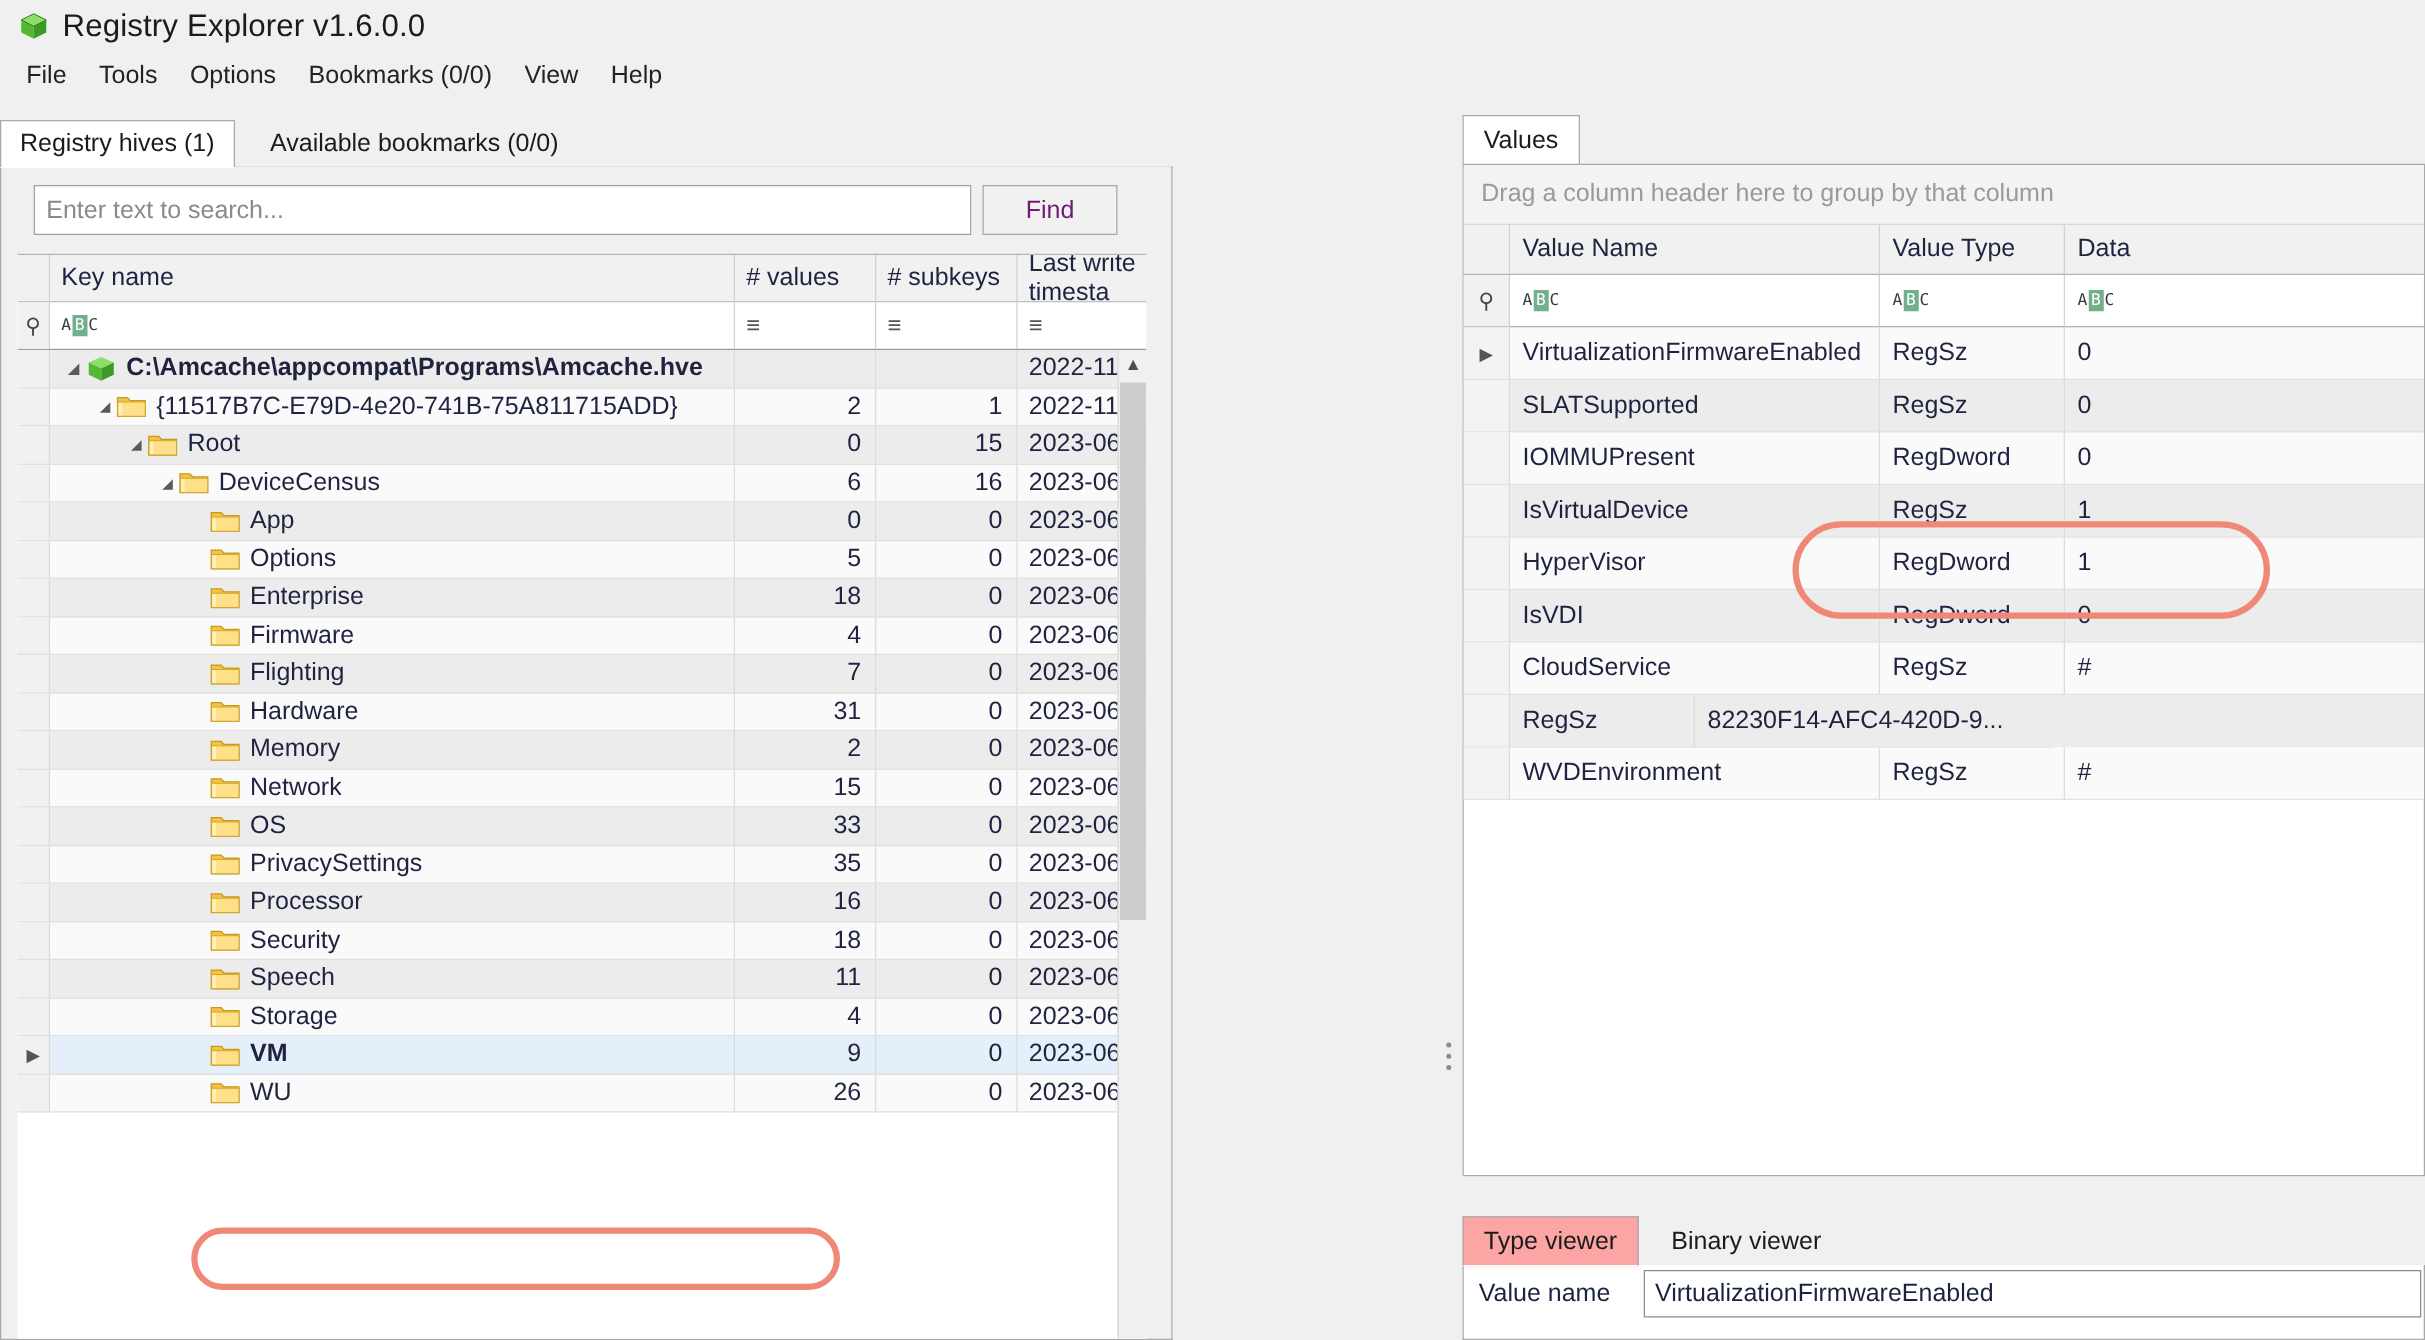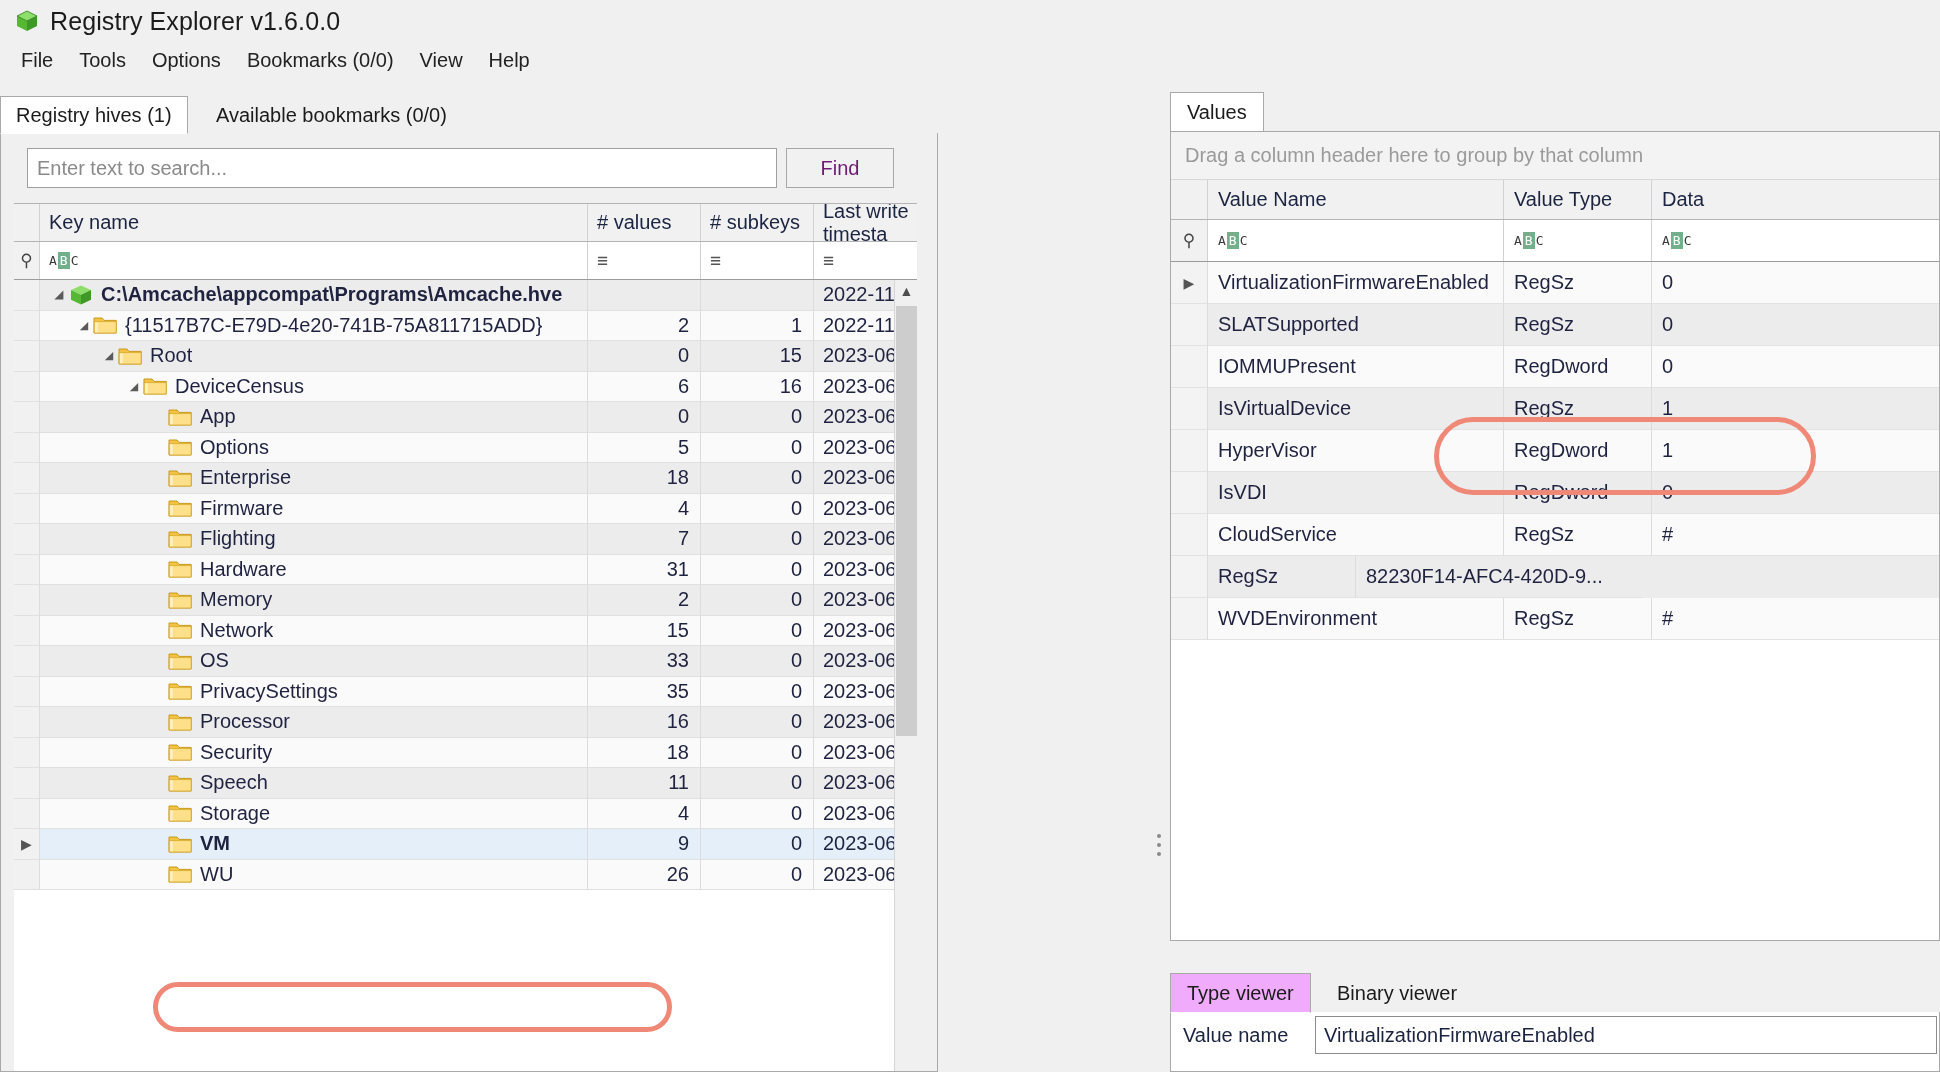--- a/index.html
+++ b/index.html
@@ -137,21 +137,21 @@
   .vcell.ind { width: 37px; justify-content: center; padding-left: 0; color: #555; font-size: 14px;
                background: #f3f3f3; }
   .vcell.n { width: 296px; }
   .vcell.t { width: 148px; text-align: center; }
   .vcell.d { width: 287px; border-right: none; }
 
   
   .btabstrip { position: absolute; left: 1170px; top: 973px; width: 770px; height: 40px; }
   .btab { position: absolute; bottom: 0; height: 40px; display: flex; align-items: center;
           padding: 0 16px; font-size: 20px; color: #1b1b1b; }
-  .btab.active { background: #f0abfc; border: 1px solid #a9a9a9; border-bottom: 1px solid #fff; z-index:2; }
+  .btab.active { background: #fca5a5; border: 1px solid #a9a9a9; border-bottom: 1px solid #fff; z-index:2; }
   .btab.inactive { background: transparent; border: 1px solid transparent; }
   .bpanel { position: absolute; left: 1170px; top: 1012px; width: 770px; height: 60px;
             background: #fff; border: 1px solid #a9a9a9; border-top: none; }
   .brow { display: flex; align-items: center; height: 46px; padding-left: 12px; }
   .blabel { font-size: 20px; color: #1b2440; width: 132px; }
   .bvalue { flex: 1; height: 38px; background: #fff; border: 1px solid #8c8c8c;
             display: flex; align-items: center; padding-left: 8px; font-size: 20px; color: #1b2340;
             margin-right: 2px; }
 
   

